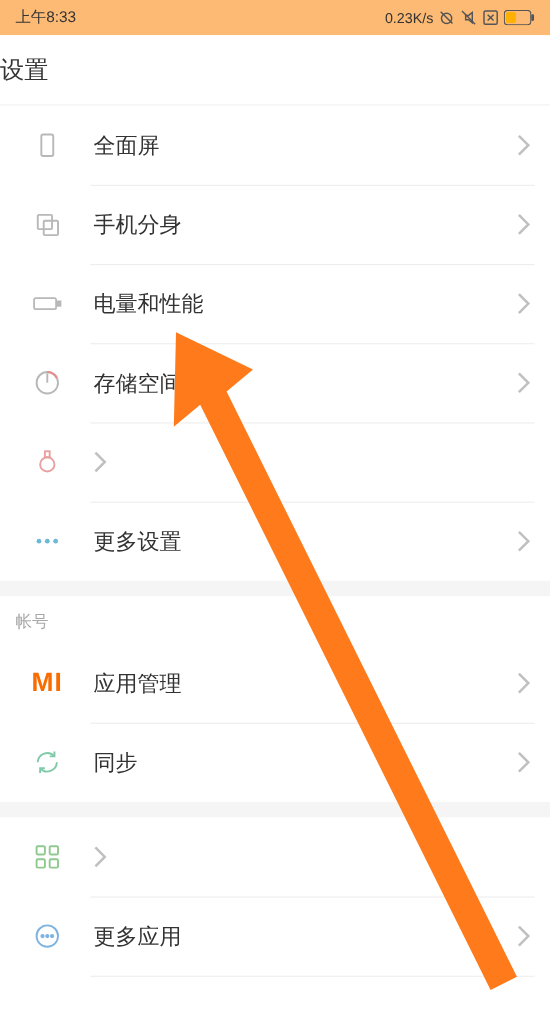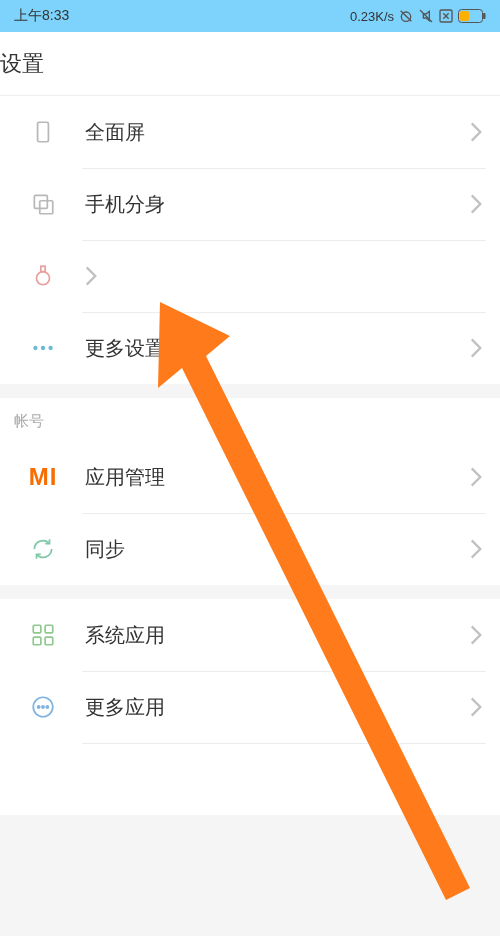--- a/index.html
+++ b/index.html
@@ -1,18 +1,18 @@
 <!DOCTYPE html>
 <html><head>
   <meta charset="utf-8">
   <style>
     * { box-sizing: border-box; margin: 0; padding: 0; }
     body { width: 500px; height: 936px; font-family: -apple-system, "PingFang SC", sans-serif; background: #f5f5f5; overflow: hidden; position: relative; }
     
-    .status-bar { height: 32px; background: #7dd3fc; display: flex; justify-content: space-between; align-items: center; padding: 0 14px; font-size: 14px; color: #333; }
+    .status-bar { height: 32px; background: #fdba74; display: flex; justify-content: space-between; align-items: center; padding: 0 14px; font-size: 14px; color: #333; }
     .status-left { }
     .status-right { display: flex; align-items: center; gap: 4px; font-size: 13px; }
     .status-right svg, .status-right .batt { display: inline-block; vertical-align: middle; }
     
     .page-title { background: #fff; height: 64px; display: flex; align-items: center; justify-content: flex-start; font-size: 22px; color: #333; border-bottom: 1px solid #eee; }
     
     .section { background: #fff; }
     .section + .section { margin-top: 14px; }
     .section-header { font-size: 15px; color: #a8a8a8; padding: 14px 14px 10px; }
     
@@ -78,20 +78,45 @@
           <rect x="9" y="9" width="12" height="12" rx="1"></rect>
         </svg>
     </span>
     <span class="row-label">手机分身</span>
     <svg class="chevron" width="12" height="20" viewBox="0 0 8 14" fill="none" stroke="#c0c0c0" stroke-width="1.6">
         <path d="M1 1l6 6-6 6"></path>
       </svg>
   </div>
   <div class="row">
     <span class="icon-box">
+      <svg width="28" height="26" viewBox="0 0 28 20" fill="none" stroke="#b8b8b8" stroke-width="1.6">
+          <rect x="2" y="5" width="20" height="10" rx="1.5"></rect>
+          <rect x="23" y="8" width="3" height="4" fill="#b8b8b8"></rect>
+        </svg>
+    </span>
+    <span class="row-label">电量和性能</span>
+    <svg class="chevron" width="12" height="20" viewBox="0 0 8 14" fill="none" stroke="#c0c0c0" stroke-width="1.6">
+        <path d="M1 1l6 6-6 6"></path>
+      </svg>
+  </div>
+  <div class="row">
+    <span class="icon-box">
+      <svg width="26" height="26" viewBox="0 0 24 24" fill="none" stroke="#b8b8b8" stroke-width="1.6">
+          <circle cx="12" cy="12" r="9"></circle>
+          <path d="M12 3 A9 9 0 0 1 20 8" stroke="#e88"></path>
+          <line x1="12" y1="12" x2="12" y2="4"></line>
+        </svg>
+    </span>
+    <span class="row-label">存储空间</span>
+    <svg class="chevron" width="12" height="20" viewBox="0 0 8 14" fill="none" stroke="#c0c0c0" stroke-width="1.6">
+        <path d="M1 1l6 6-6 6"></path>
+      </svg>
+  </div>
+  <div class="row">
+    <span class="icon-box">
       <svg width="26" height="26" viewBox="0 0 24 24" fill="none" stroke="#e8a0a0" stroke-width="1.6">
           <circle cx="12" cy="14" r="6"></circle>
           <rect x="10" y="3" width="4" height="5"></rect>
         </svg>
     </span>
     <svg class="chevron" width="12" height="20" viewBox="0 0 8 14" fill="none" stroke="#c0c0c0" stroke-width="1.6">
         <path d="M1 1l6 6-6 6"></path>
       </svg>
   </div>
   <div class="row">
@@ -139,21 +164,20 @@
 <div class="section">
   <div class="row">
     <span class="icon-box">
       <svg width="26" height="26" viewBox="0 0 24 24" fill="none" stroke="#8fc98f" stroke-width="1.6">
           <rect x="3" y="3" width="7" height="7" rx="1"></rect>
           <rect x="14" y="3" width="7" height="7" rx="1"></rect>
           <rect x="3" y="14" width="7" height="7" rx="1"></rect>
           <rect x="14" y="14" width="7" height="7" rx="1"></rect>
         </svg>
     </span>
-    <span class="row-label">系统应用</span>
     <svg class="chevron" width="12" height="20" viewBox="0 0 8 14" fill="none" stroke="#c0c0c0" stroke-width="1.6">
         <path d="M1 1l6 6-6 6"></path>
       </svg>
   </div>
   <div class="row">
     <span class="icon-box">
       <svg width="26" height="26" viewBox="0 0 24 24" fill="none" stroke="#7fb4e0" stroke-width="1.6">
           <circle cx="12" cy="12" r="9"></circle>
           <circle cx="8" cy="12" r="1" fill="#7fb4e0"></circle>
           <circle cx="12" cy="12" r="1" fill="#7fb4e0"></circle>

